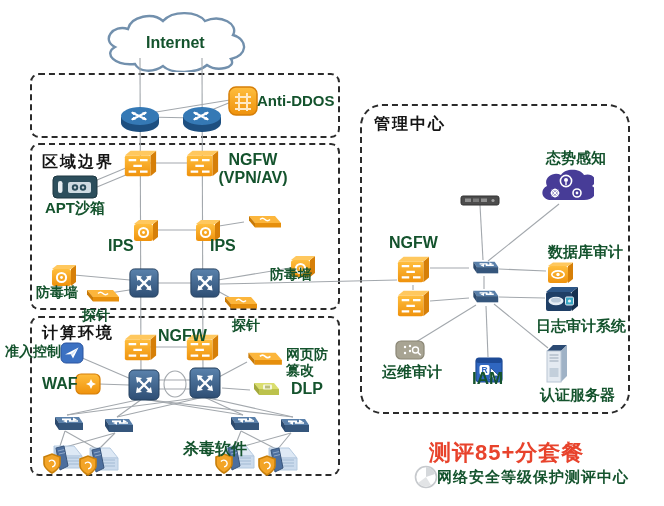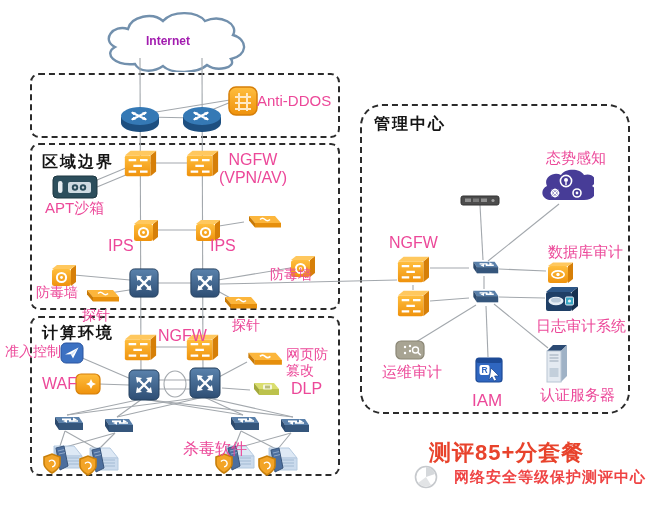--- a/index.html
+++ b/index.html
@@ -1,28 +1,28 @@
 <!DOCTYPE html>
 <html><head>
 <meta charset="utf-8">
 <style>
   html,body{margin:0;padding:0;background:#fff;}
   #stage{position:relative;width:664px;height:506px;background:#fff;overflow:hidden;
          font-family:"Liberation Sans",sans-serif;}
   .zone{position:absolute;border:2px dashed #2b2b2b;border-radius:9px;background:transparent;}
   .zone.rounded{border-radius:22px;}
   .zone-title{position:absolute;font-weight:bold;color:#141414;font-size:16px;letter-spacing:2px;}
-  .lbl{position:absolute;color:#ec4899;font-weight:normal;white-space:pre-line;line-height:1.15;font-size:14px;}
+  .lbl{position:absolute;color:#14532d;font-weight:bold;white-space:pre-line;line-height:1.15;font-size:14px;}
   .lbl.big{font-size:16px;}
   .lbl.center{text-align:center;}
   .dev{position:absolute;}
   .dev svg{width:100%;height:100%;display:block;}
   #lines,#cloudsvg{position:absolute;pointer-events:none;}
   #lines{left:0;top:0;}
-  .inet{position:absolute;font-weight:bold;color:#a21caf;font-size:12px;}
+  .inet{position:absolute;font-weight:bold;color:#14532d;font-size:16px;}
   .pkg{position:absolute;font-weight:bold;font-size:22px;letter-spacing:1px;}
   .wmark{position:absolute;font-size:15px;font-weight:bold;letter-spacing:1px;}
 </style>
 </head>
 <body>
 
 <div id="stage">
 
   <svg width="0" height="0" style="position:absolute" aria-hidden="true">
     <defs>
@@ -501,24 +501,24 @@
   <span class="lbl" style="left:286px;top:346px">网页防
 篡改</span>
   <span class="lbl big" style="left:42px;top:375px">WAF</span>
   <span class="lbl big" style="left:291px;top:380px">DLP</span>
   <span class="lbl big" style="left:183px;top:440px">杀毒软件</span>
   <span class="lbl" style="left:546px;top:149px;font-size:15px">态势感知</span>
   <span class="lbl big" style="left:389px;top:234px">NGFW</span>
   <span class="lbl" style="left:548px;top:243px;font-size:15px">数据库审计</span>
   <span class="lbl" style="left:536px;top:317px;font-size:15px">日志审计系统</span>
   <span class="lbl" style="left:382px;top:363px;font-size:15px">运维审计</span>
-  <span class="lbl" style="left:472px;top:391px;font-size:17px">IAM</span>
+  <span class="lbl" style="left:472px;top:369px;font-size:17px">IAM</span>
   <span class="lbl" style="left:540px;top:386px;font-size:15px">认证服务器</span>
 
   <span class="pkg" style="left:429px;top:438px;color:#e8432c">测评85+分套餐</span>
   <div class="dev" style="left:413px;top:464px;width:26px;height:26px">
       <svg viewBox="0 0 26 26">
         <use href="#s-centerlogo"></use>
       </svg>
     </div>
-  <span class="wmark" style="left:454px;top:468px;color:#ef4444">网络安全等级保护测评中心</span>
+  <span class="wmark" style="left:437px;top:468px;color:#14532d">网络安全等级保护测评中心</span>
 
 </div>
 
 </body></html>

